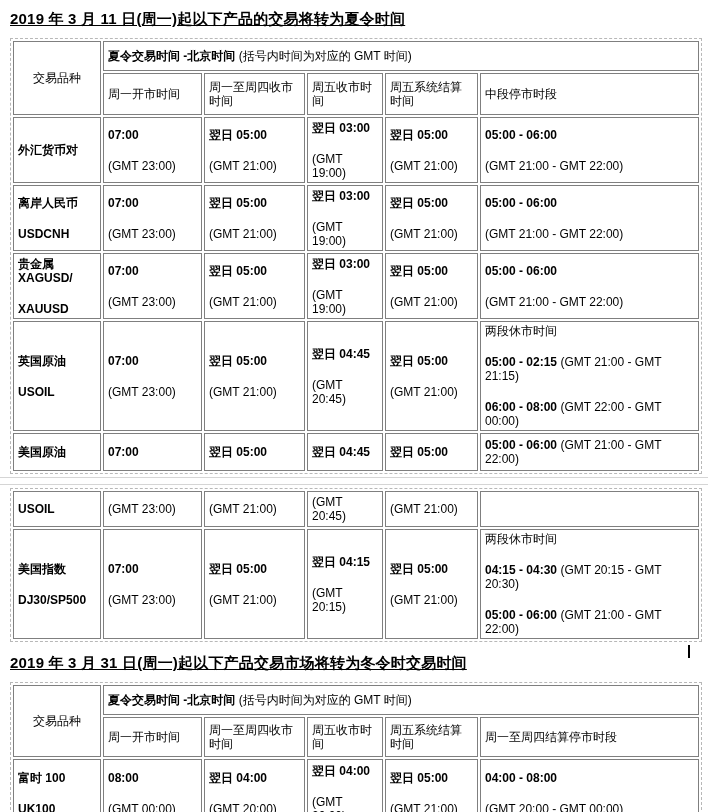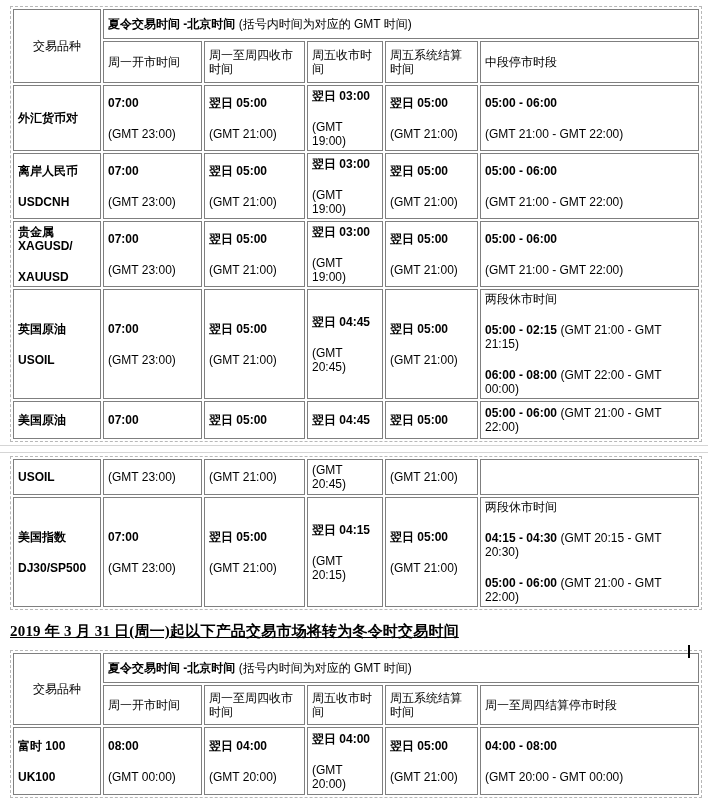--- a/index.html
+++ b/index.html
@@ -7,21 +7,21 @@
     width:708px; height:812px; overflow:hidden;
     font-family:"Liberation Sans","DejaVu Sans",sans-serif;
     color:#000; position:relative;
   }
   .doc { padding:6px 8px 0 10px; position:relative; }
 
   h2.title {
     font-size:15px; font-weight:bold; text-decoration:underline;
     margin:4px 0 9px 0; letter-spacing:0.2px;
   }
-  h2.title.second { margin-top:12px;font-family:Liberation Serif, serif; }
+  h2.title.second { margin-top:12px; }
 
   table.t {
     border-collapse:separate; border-spacing:2px;
     border:1px dashed #b8b8b8;
     width:690px; table-layout:fixed;
     background:#fff;
   }
   table.t td {
     border:1px solid #7f7f7f;
     font-size:12px; line-height:14px;
@@ -48,20 +48,21 @@
 
   .cursor-bar {
     position:absolute; width:2px; height:13px; background:#000;
   }
 </style>
 </head>
 <body>
 
 <div class="doc">
 
+  <h2 class="title">2019 年 3 月 11 日(周一)起以下产品的交易将转为夏令时间</h2>
 
   <table class="t">
     <colgroup>
         <col class="c0">
         <col class="c1">
         <col class="c2">
         <col class="c3">
         <col class="c4">
         <col class="c5">
       </colgroup>

